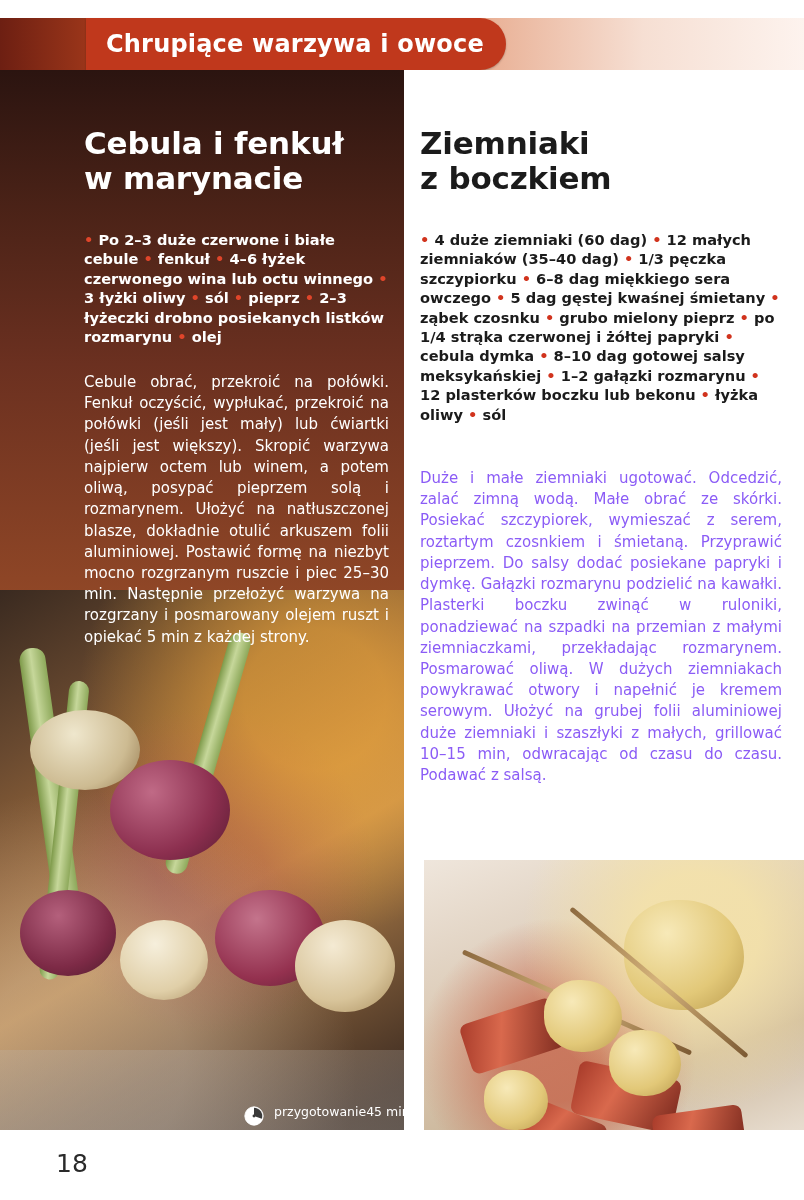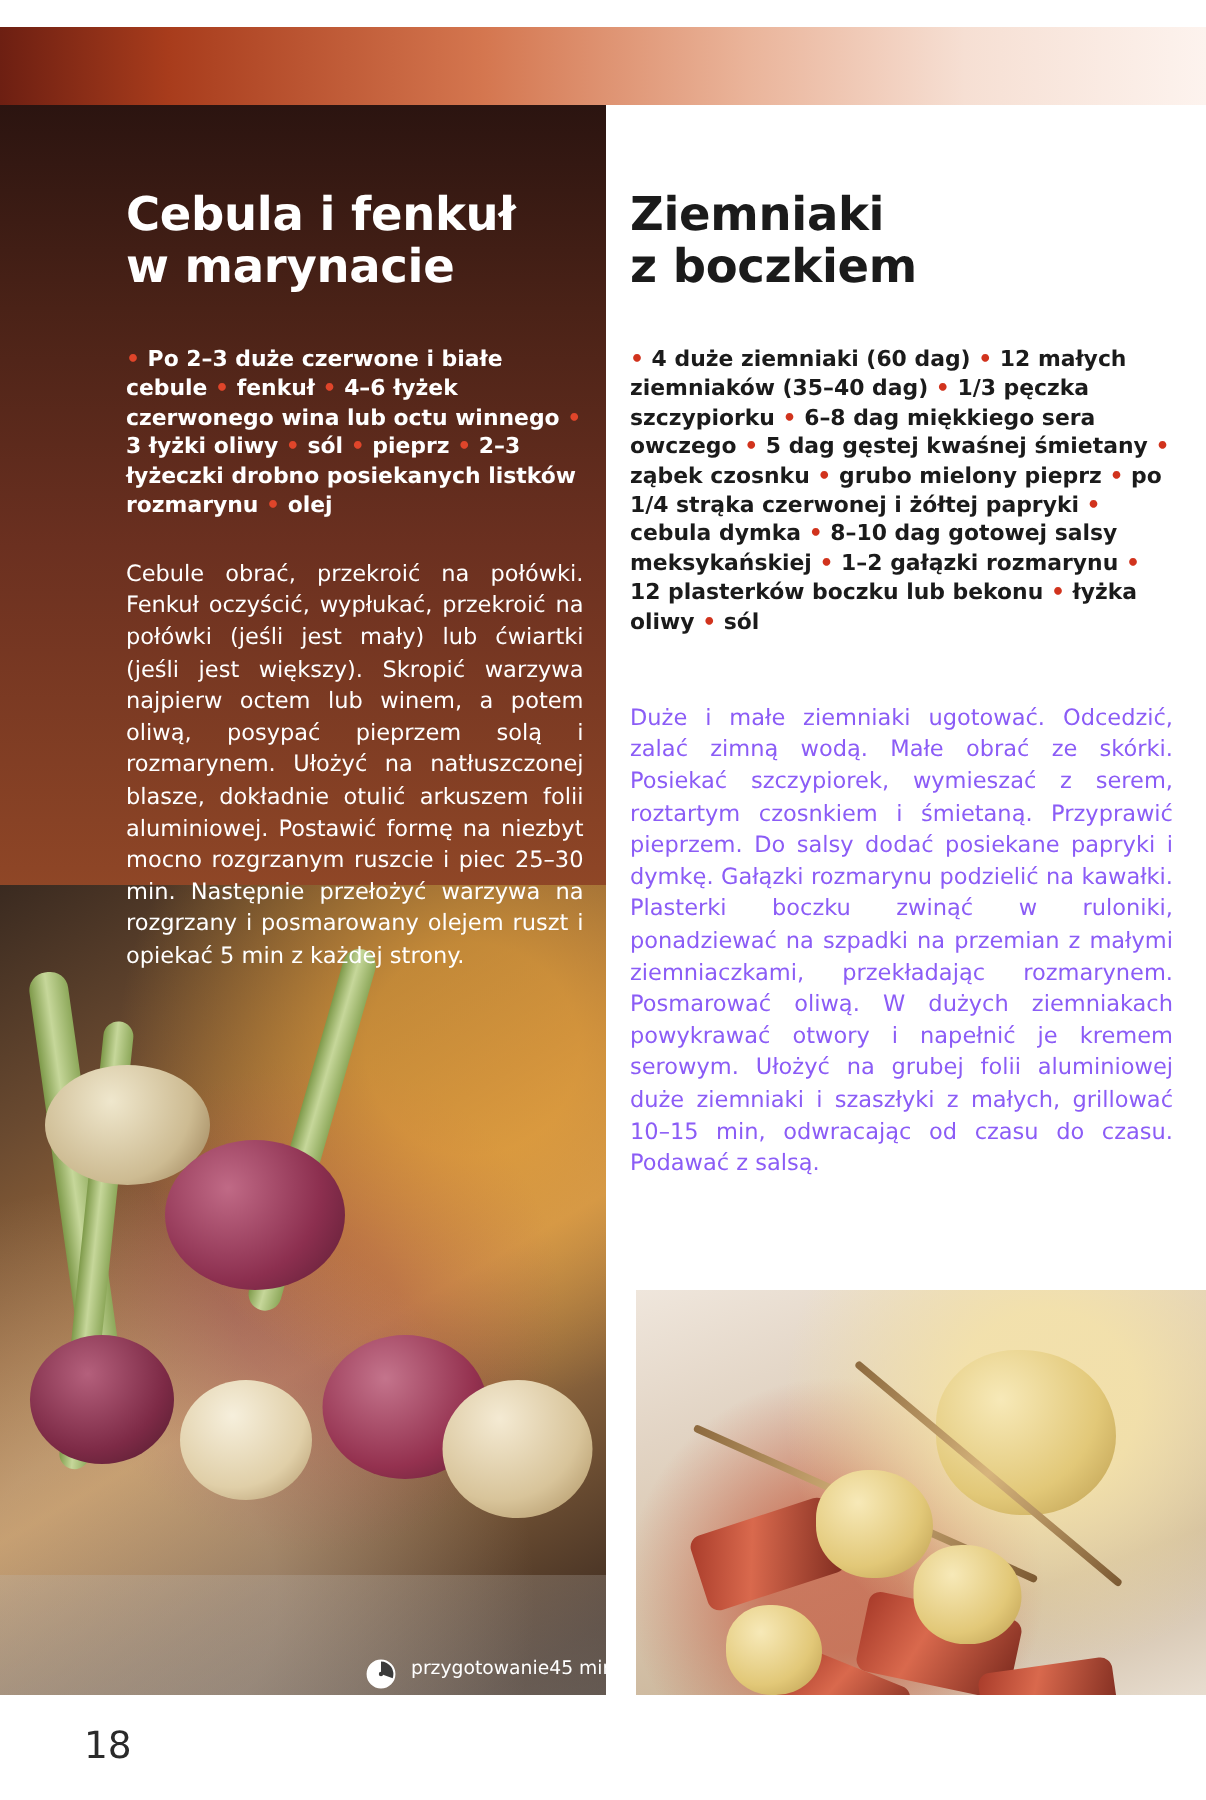--- a/index.html
+++ b/index.html
@@ -215,20 +215,23 @@
     position: absolute; left: 0; bottom: 0; width: 804px; height: 70px;
     background: #ffffff;
   }
 </style>
 </head>
 <body>
 
 <div class="page">
 
   <div class="header-band"></div>
+  <div class="header-tab">
+    <span>Chrupiące warzywa i owoce</span>
+  </div>
 
   <div class="col-left">
 
     <div class="photo-left">
       <div class="leek lk1"></div>
       <div class="leek lk2"></div>
       <div class="leek lk3"></div>
       <div class="veg v6"></div>
       <div class="veg v1"></div>
       <div class="veg v3"></div>

